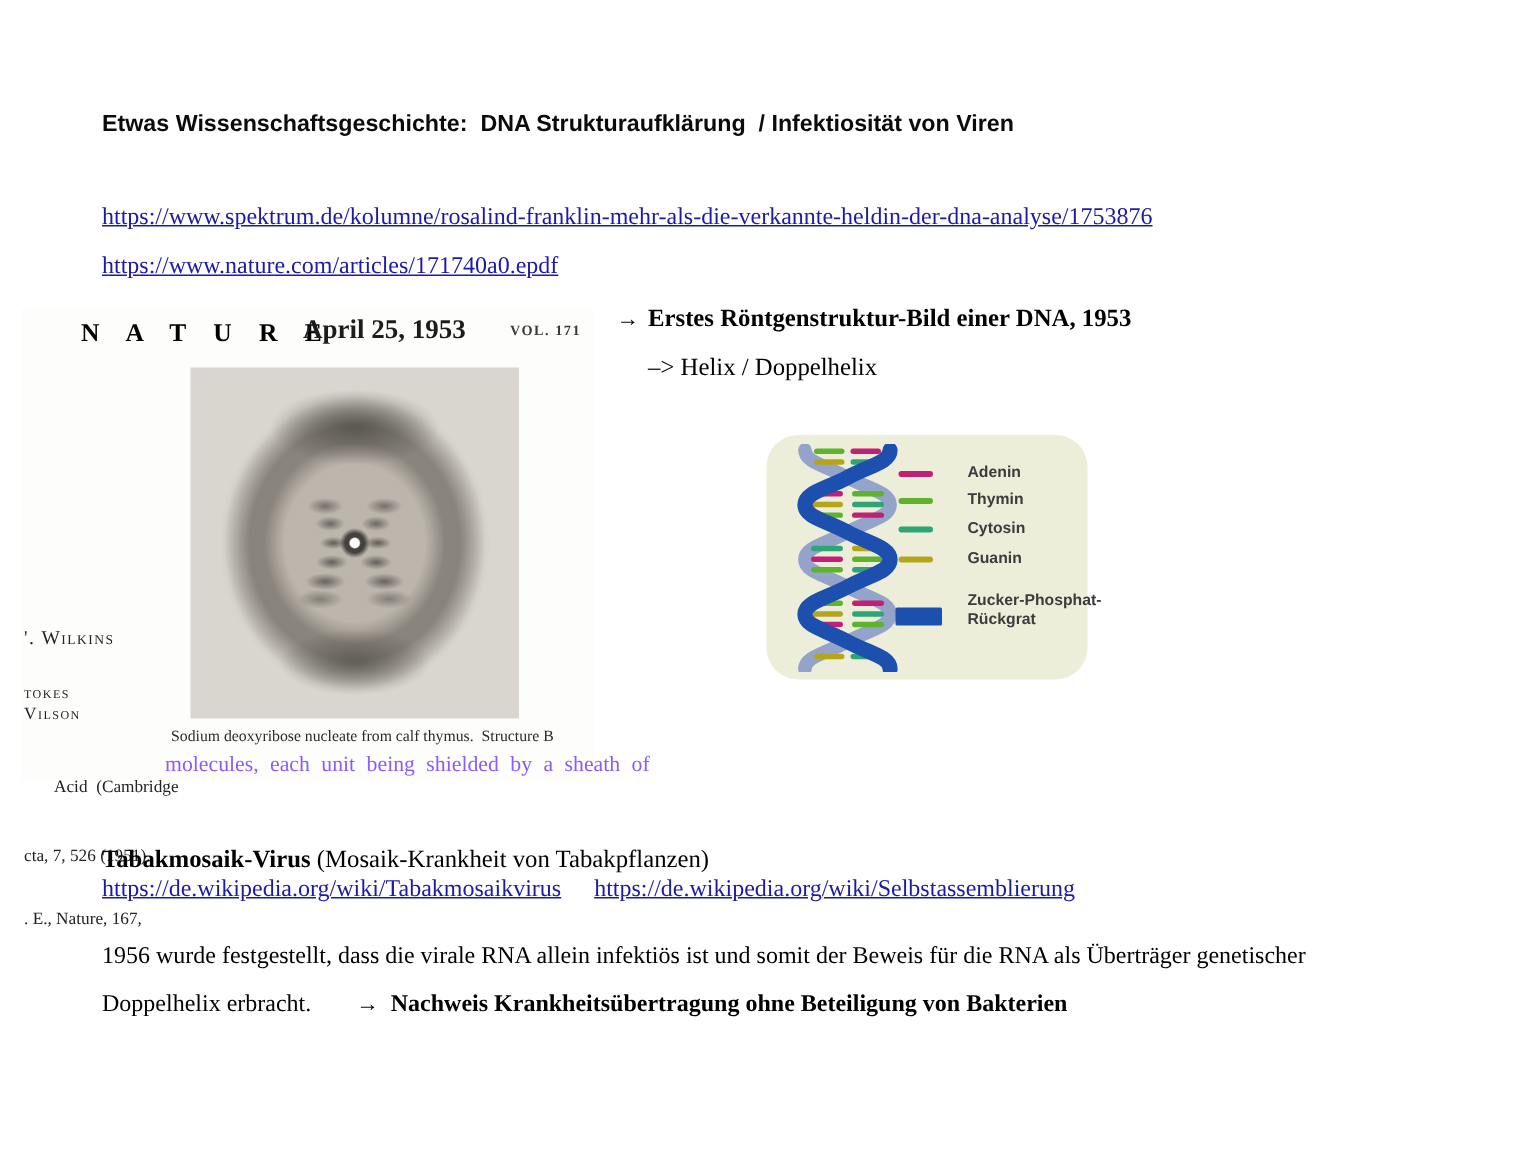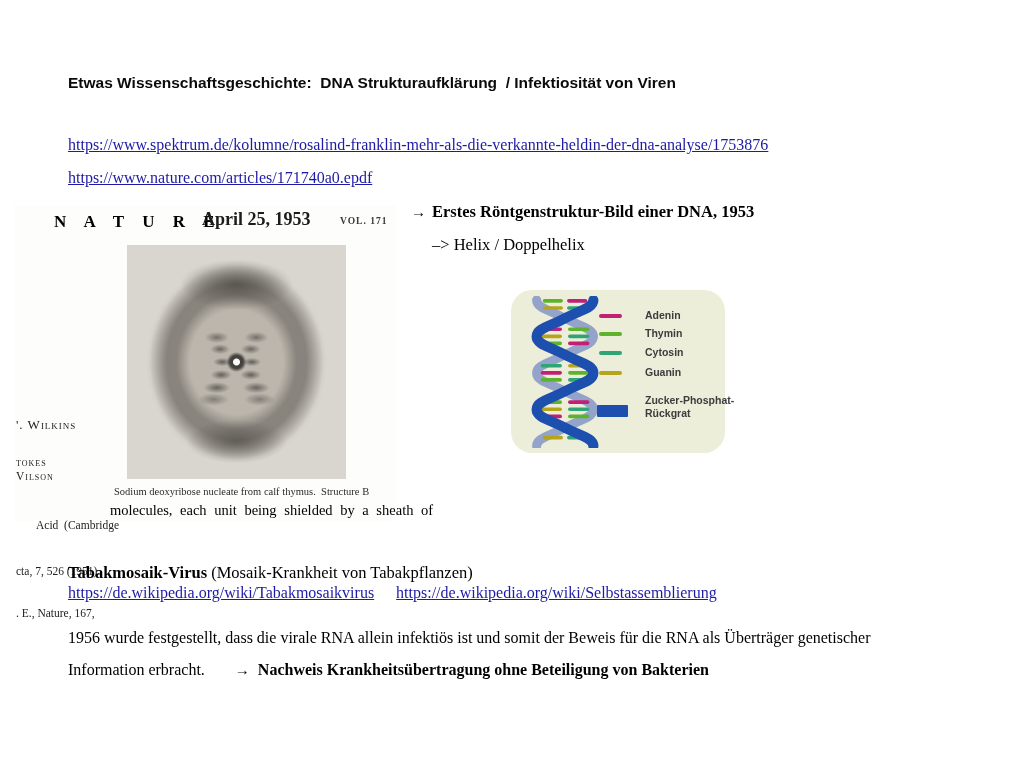--- a/index.html
+++ b/index.html
@@ -68,21 +68,21 @@
       radial-gradient(ellipse 43% 45% at 50% 50%,
         rgba(186,180,170,.95) 0 55%, rgba(172,166,157,.9) 74%,
         rgba(196,191,183,.55) 88%, rgba(0,0,0,0) 96%),
       #d9d6d0;
   }
   .clip-caption{
     left:100px;top:281px;width:245px;
     font-size:10.5px;color:#2a2a2a;white-space:pre;
   }
   .clip-bodyline{
-    left:96px;top:297px;width:290px;font-size:14.5px;color:#000000;
+    left:96px;top:297px;width:290px;font-size:14.5px;color:#8b5cf6;
     word-spacing:4px;white-space:pre;text-align:center;
   }
   
   .xray-note{left:411px;top:202px;font-size:16px;}
   .xray-note .arrow{font-size:15px;margin-right:6px;}
   .xray-note b{font-size:16.5px;}
   .helix-note{left:432px;top:235px;font-size:16.5px;}
   
   .dna-diagram{left:511px;top:290px;width:214px;height:163px;background:#edeeda;border-radius:21px;}
   .legend-bar{height:4px;width:23px;border-radius:2px;}
@@ -207,14 +207,14 @@
   <b>Tabakmosaik-Virus</b><span> (Mosaik-Krankheit von Tabakpflanzen)</span>
 </div>
 
 <div class="abs wiki-links">
   <a class="doclink" href="#">https://de.wikipedia.org/wiki/Tabakmosaikvirus</a><span class="wiki-gap"></span><a class="doclink" href="#">https://de.wikipedia.org/wiki/Selbstassemblierung</a>
 </div>
 
 <div class="abs rna-line1">1956 wurde festgestellt, dass die virale RNA allein infektiös ist und somit der Beweis für die RNA als Überträger genetischer</div>
 
 <div class="abs rna-line2">
-  <span>Information erbracht.</span><span class="arrow">→</span><b>Nachweis Krankheitsübertragung ohne Beteiligung von Bakterien</b>
+  <span>Doppelhelix erbracht.</span><span class="arrow">→</span><b>Nachweis Krankheitsübertragung ohne Beteiligung von Bakterien</b>
 </div>
 
 </body></html>

